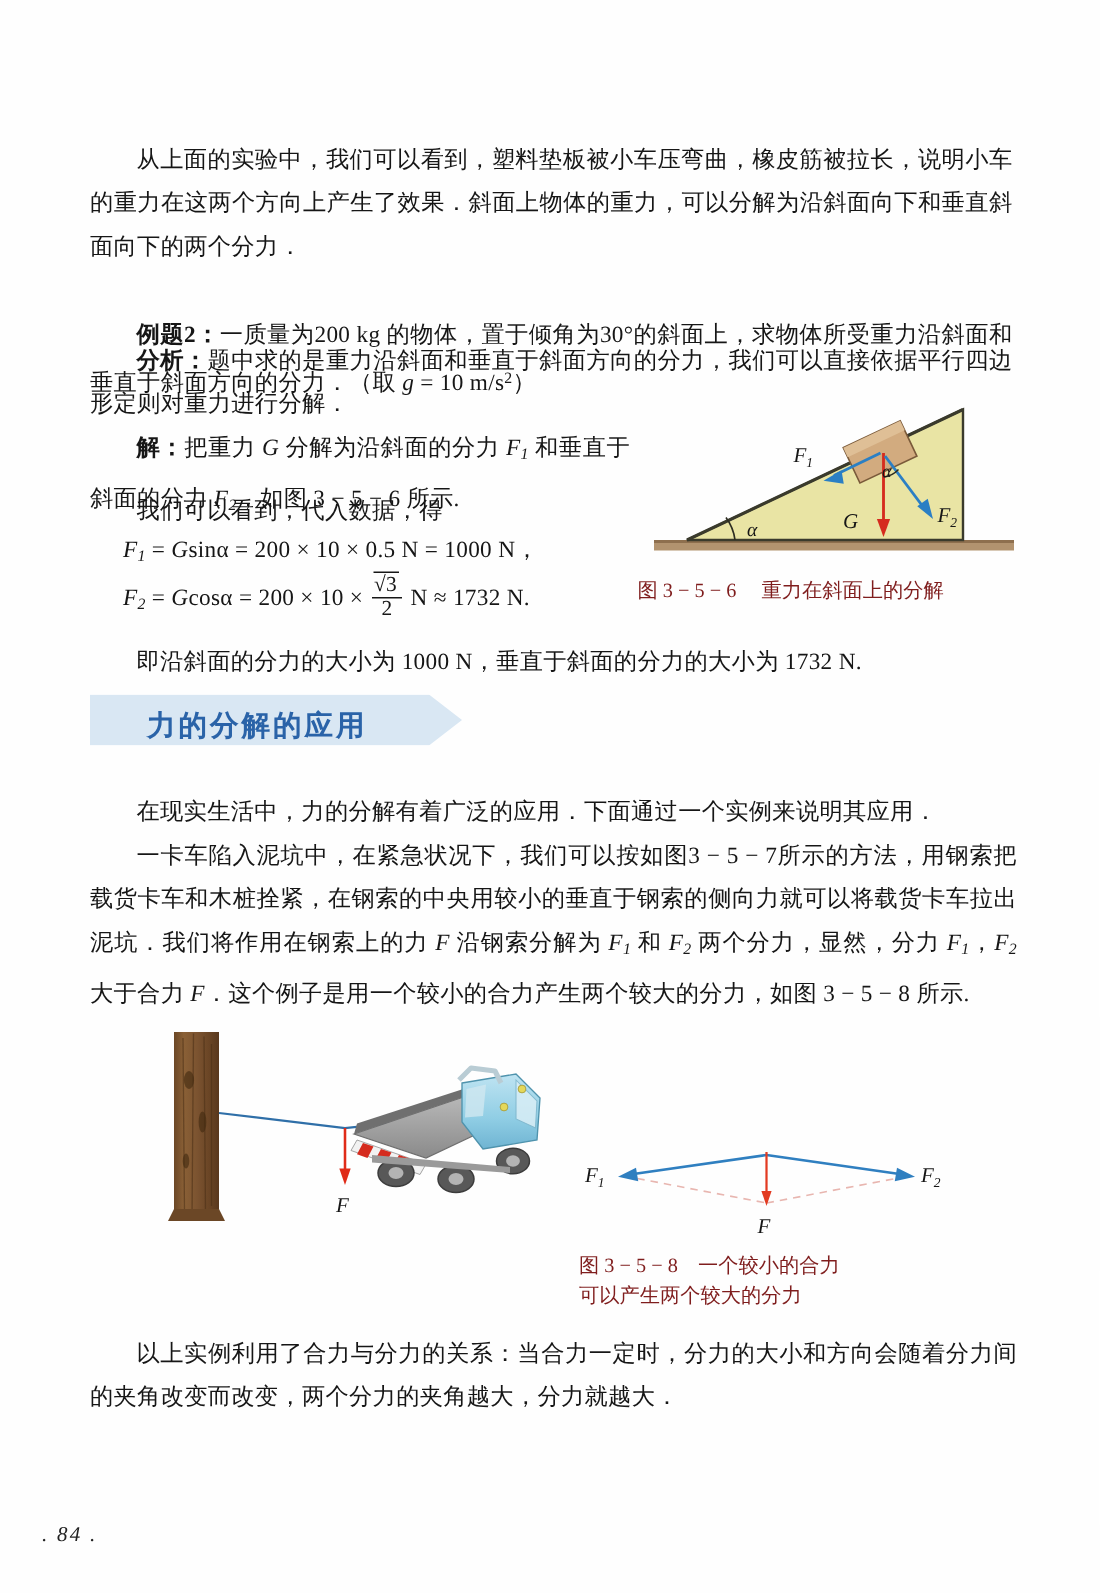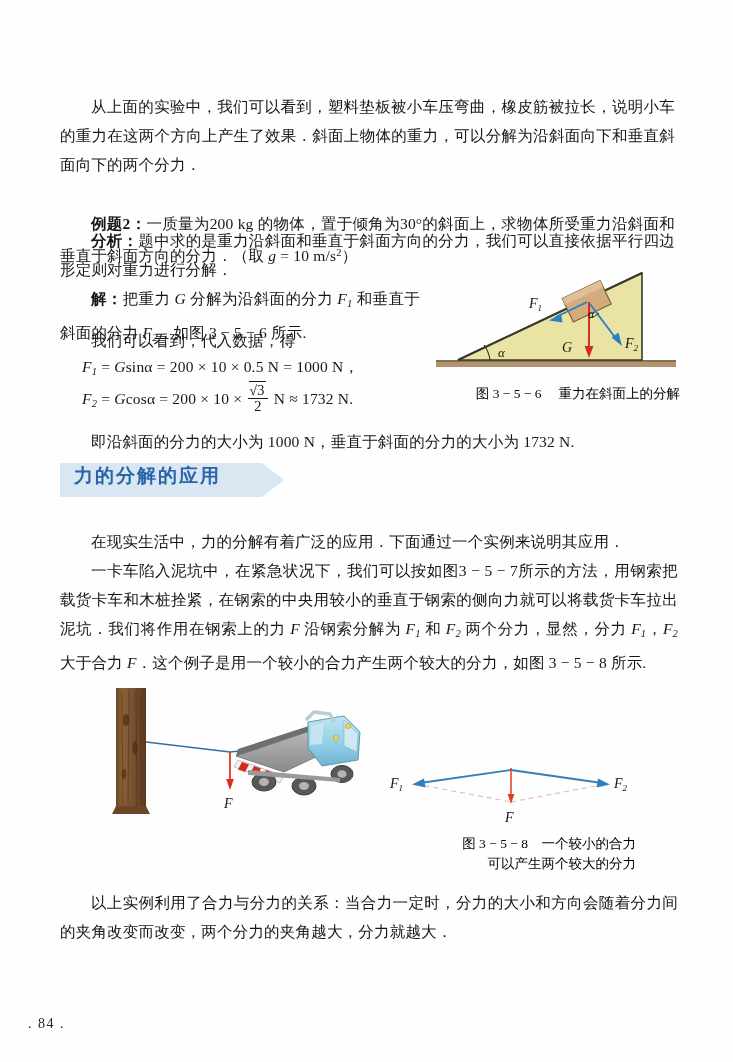--- a/index.html
+++ b/index.html
@@ -67,39 +67,40 @@
     padding: 0 1px 0 0;
     margin-left: -1px;
   }
 
   
   .banner {
     position: absolute;
     height: 34px;
     background: #d9e7f3;
     display: flex;
-    align-items: flex-start;
+    align-items: flex-end;
     clip-path: polygon(0 0, calc(100% - 22px) 0, 100% 50%, calc(100% - 22px) 100%, 0 100%);
+    padding-left: 24px;
   }
   .banner-text {
     font-family: "Liberation Sans", "DejaVu Sans", sans-serif;
     font-weight: bold;
     font-size: 19px;
     color: #2a63a8;
     letter-spacing: 2px;
     padding-left: 14px;
   }
 
   
   .figcap {
     position: absolute;
     font-size: 13.5px;
     line-height: 20px;
-    text-align: right;
-    color: #000000;
+    text-align: left;
+    color: #7f1d1d;
   }
 
   .fig-incline {
     position: absolute;
     left: 436px;
     top: 268px;
     width: 240px;
     height: 108px;
   }
   .fig-truck {
@@ -118,20 +119,21 @@
   }
 
   .pageno {
     position: absolute;
     left: 28px;
     top: 1016px;
     font-size: 14px;
     letter-spacing: 1.5px;
     color: #222;
     font-family: "Liberation Serif", serif;
+    font-style: italic;
   }
 </style>
 </head>
 <body>
 
 <div class="page">
 
   <div class="para indent" style="left:60px; top:60px; width:615px;margin-top:32px;">从上面的实验中，我们可以看到，塑料垫板被小车压弯曲，橡皮筋被拉长，说明小车的重力在这两个方向上产生了效果．斜面上物体的重力，可以分解为沿斜面向下和垂直斜面向下的两个分力．</div>
 
   <div class="para indent" style="left:60px; top:168px; width:615px;margin-top:41px;">

